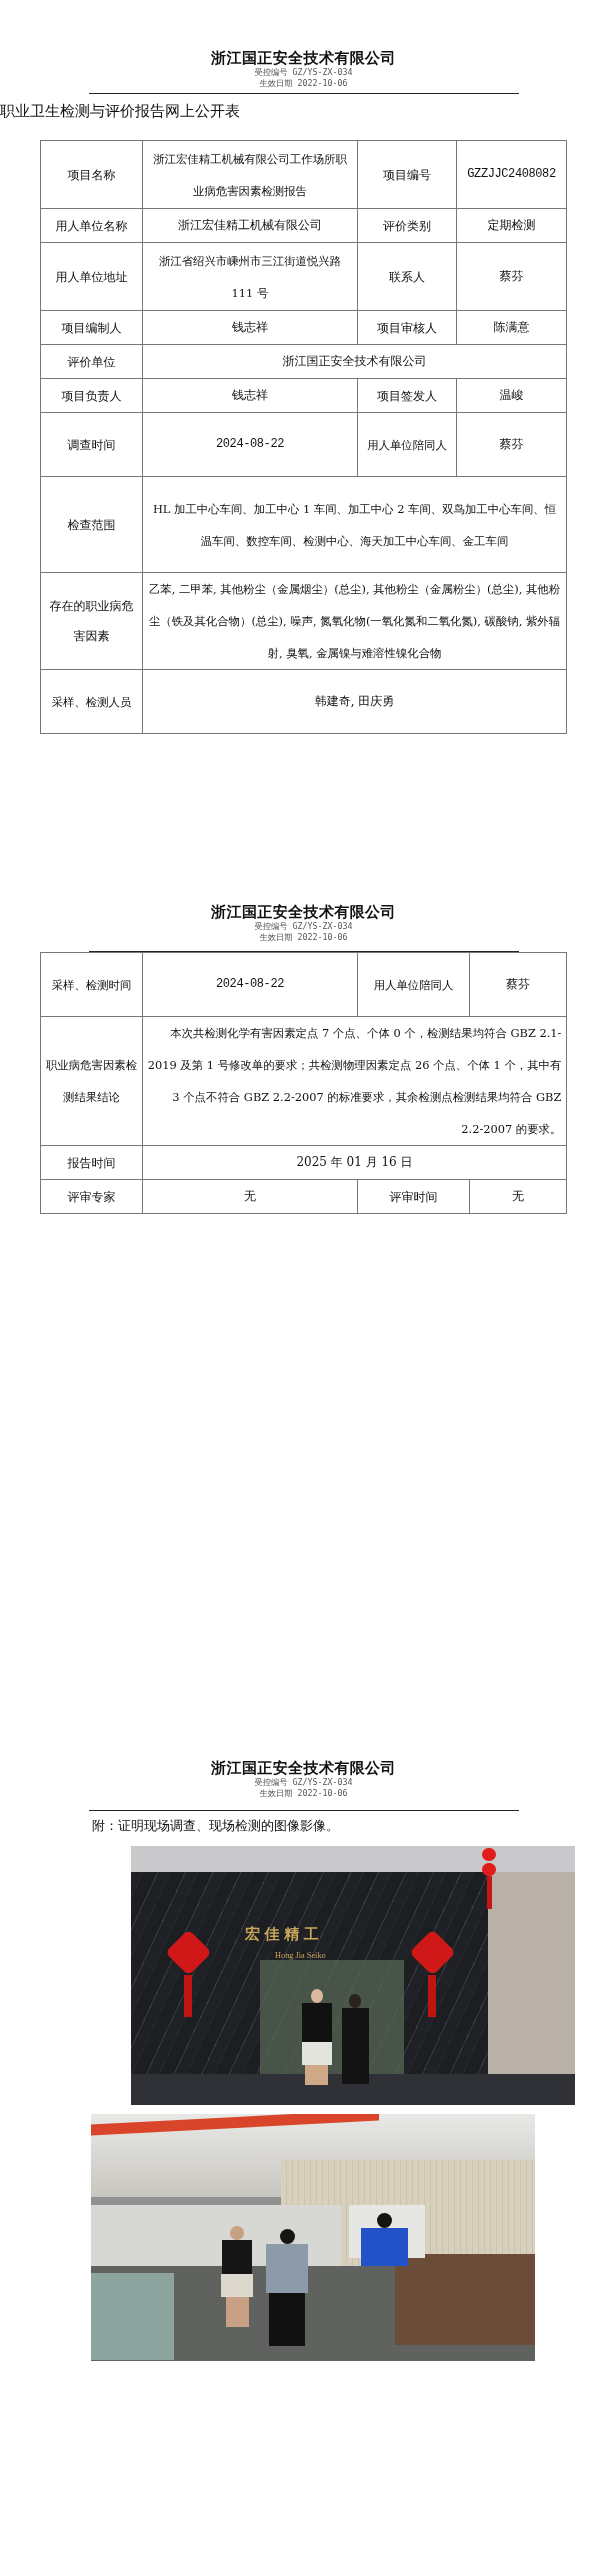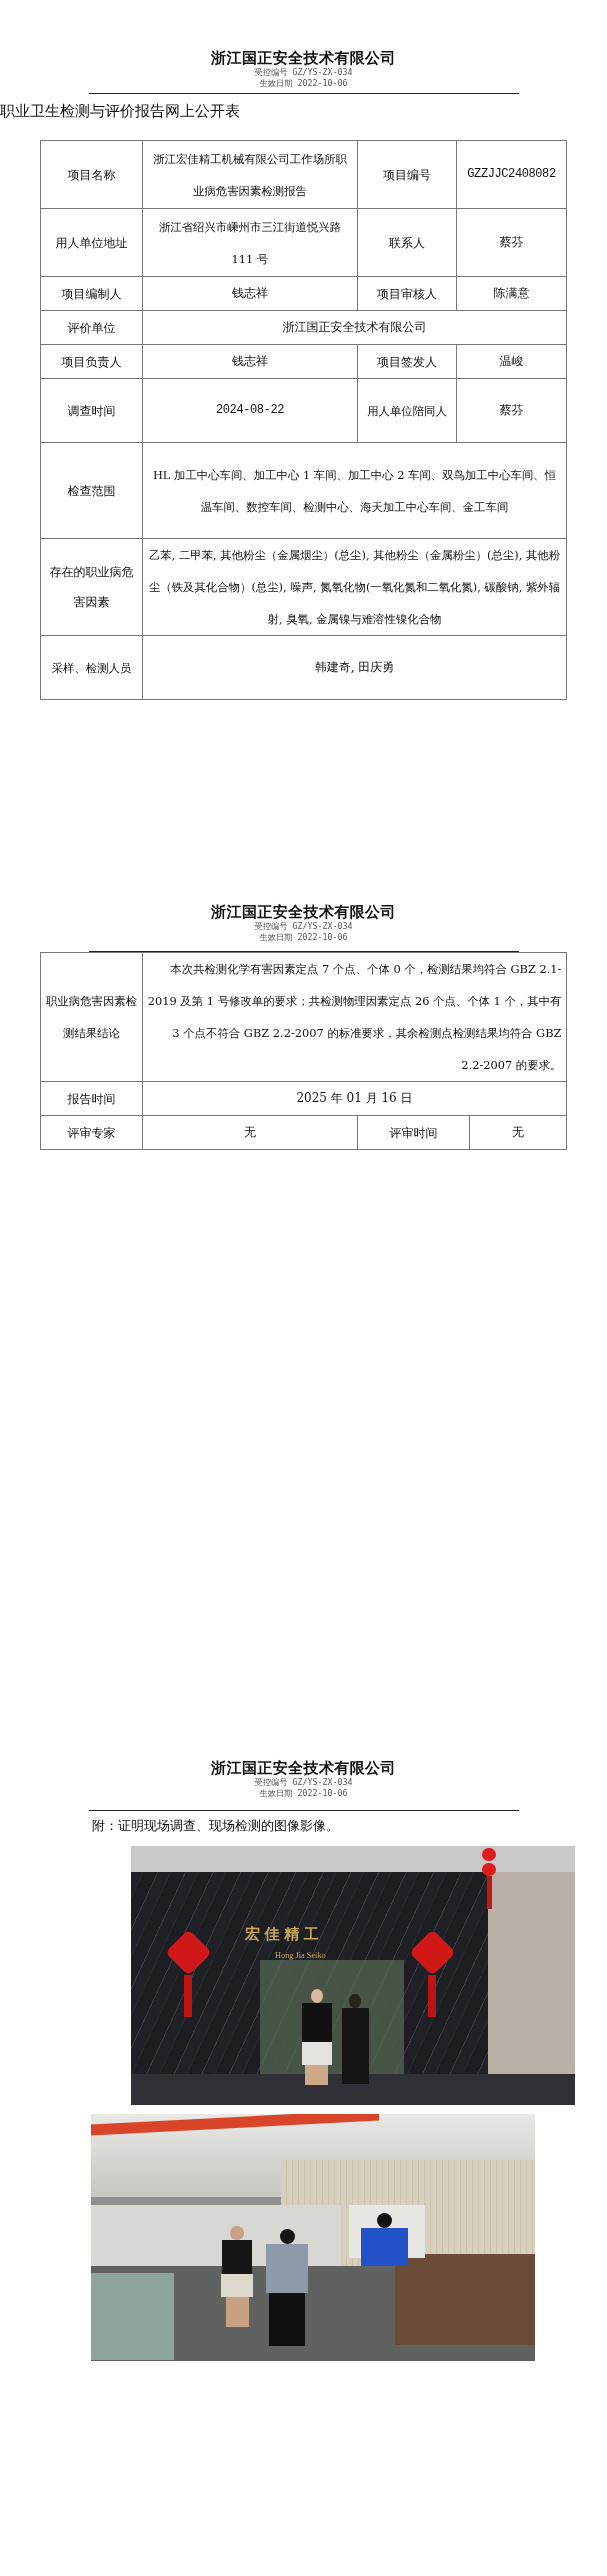--- a/index.html
+++ b/index.html
@@ -65,20 +65,26 @@
       <col style="width:99px">
       <col style="width:110px">
   </colgroup>
   <tbody>
       <tr style="height:68px">
     <td class="lbl">项目名称</td>
     <td class="long">浙江宏佳精工机械有限公司工作场所职业病危害因素检测报告</td>
     <td class="lbl">项目编号</td>
     <td class="mono">GZZJJC2408082</td>
   </tr>
+  <tr style="height:33px">
+    <td class="lbl">用人单位名称</td>
+    <td>浙江宏佳精工机械有限公司</td>
+    <td class="lbl">评价类别</td>
+    <td>定期检测</td>
+  </tr>
   <tr style="height:68px">
     <td class="lbl">用人单位地址</td>
     <td class="long">浙江省绍兴市嵊州市三江街道悦兴路 111 号</td>
     <td class="lbl">联系人</td>
     <td>蔡芬</td>
   </tr>
   <tr style="height:33px">
     <td class="lbl">项目编制人</td>
     <td>钱志祥</td>
     <td class="lbl">项目审核人</td>
@@ -123,20 +129,26 @@
 <div class="rule" style="top:951px;"></div>
 
 <table class="t" style="top:952px;">
   <colgroup>
     <col style="width:102px">
       <col style="width:215px">
       <col style="width:112px">
       <col style="width:97px">
   </colgroup>
   <tbody>
+      <tr style="height:64px">
+    <td class="long">采样、检测时间</td>
+    <td class="mono">2024-08-22</td>
+    <td class="long">用人单位陪同人</td>
+    <td>蔡芬</td>
+  </tr>
   <tr style="height:127px">
     <td class="long">职业病危害因素检测结果结论</td>
     <td colspan="3" class="long" style="text-align:right">本次共检测化学有害因素定点 7 个点、个体 0 个，检测结果均符合 GBZ 2.1-2019 及第 1 号修改单的要求；共检测物理因素定点 26 个点、个体 1 个，其中有 3 个点不符合 GBZ 2.2-2007 的标准要求，其余检测点检测结果均符合 GBZ 2.2-2007 的要求。</td>
   </tr>
   <tr style="height:33px">
     <td class="lbl">报告时间</td>
     <td colspan="3">2025 年 01 月 16 日</td>
   </tr>
   <tr style="height:33px">
     <td class="lbl">评审专家</td>

